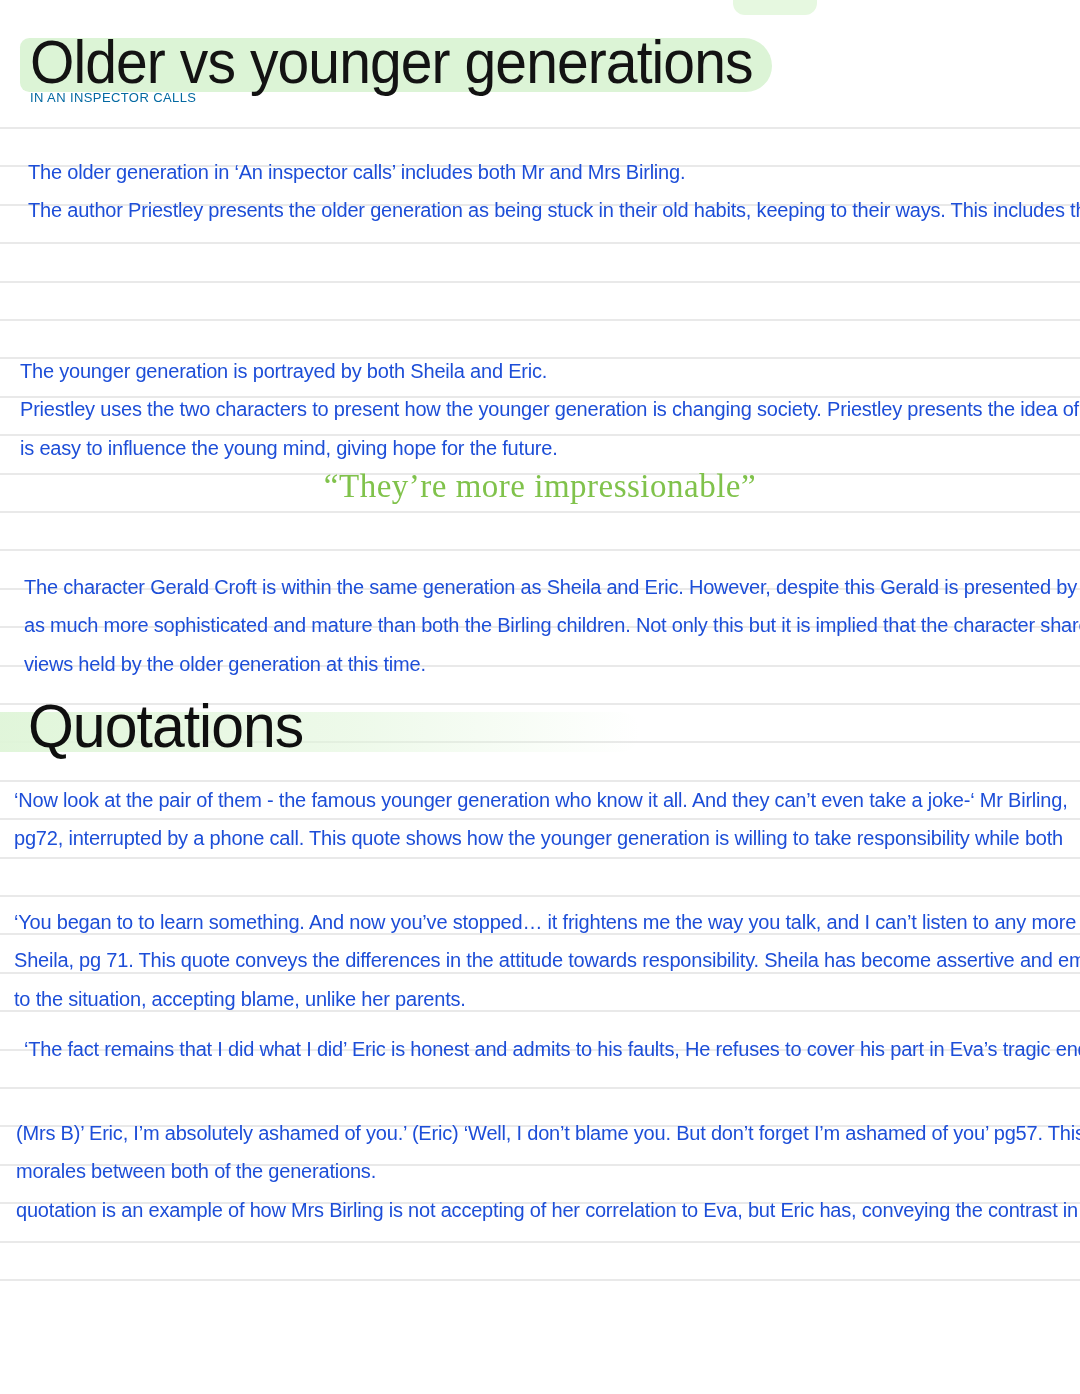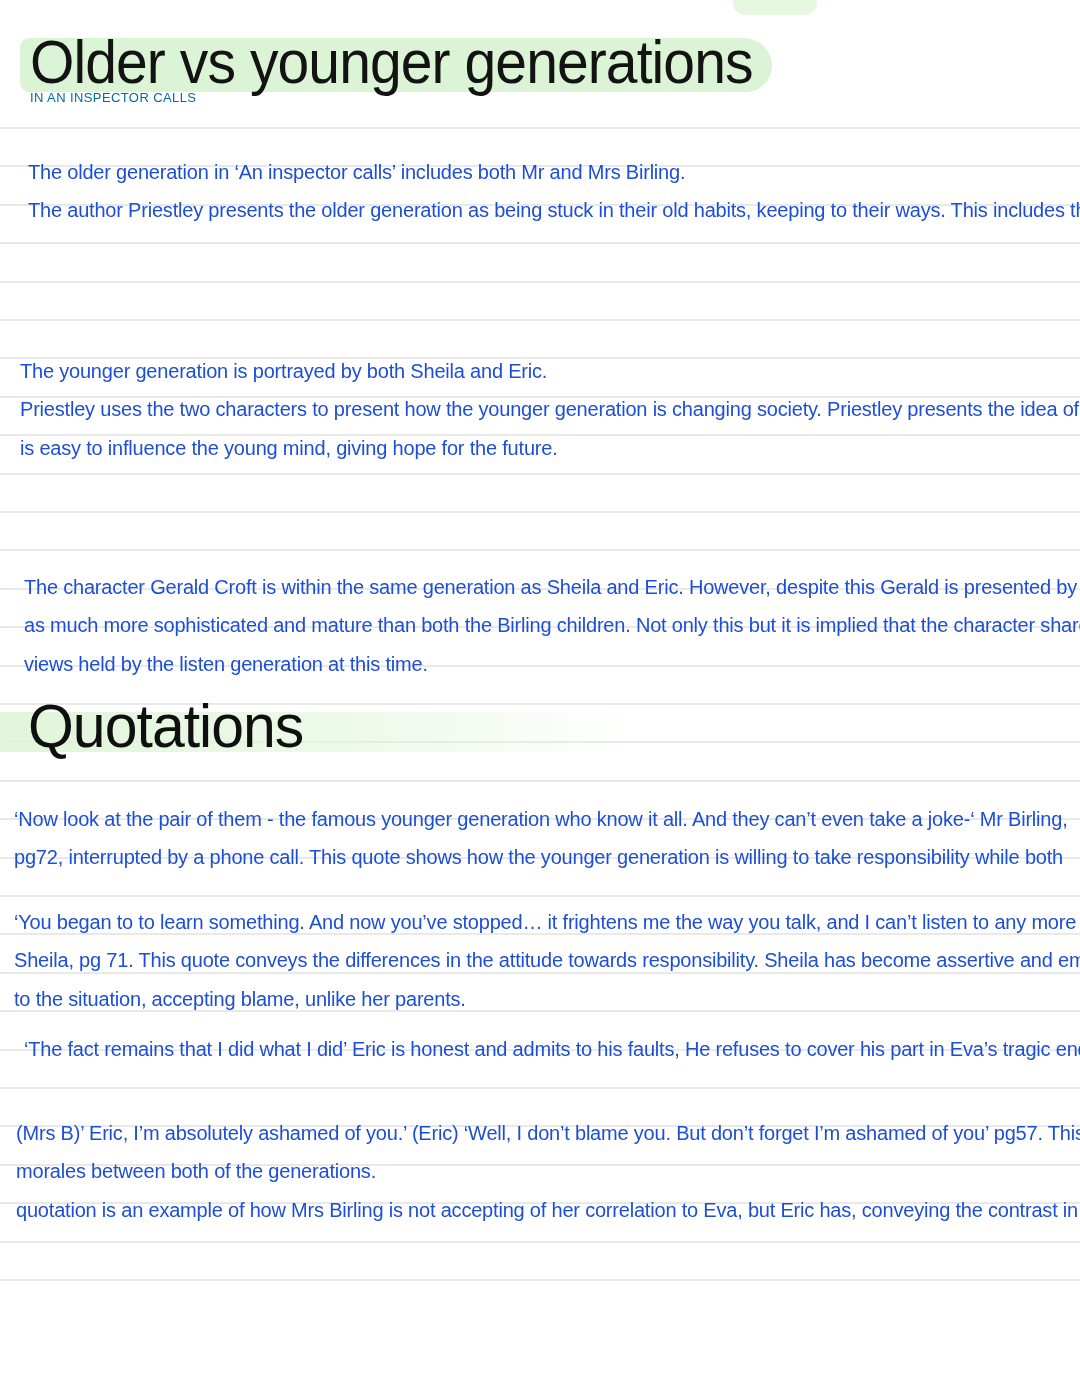--- a/index.html
+++ b/index.html
@@ -117,31 +117,32 @@
     <div class="tline">The older generation in ‘An inspector calls’ includes both Mr and Mrs Birling.</div>
     <div class="tline">The author Priestley presents the older generation as being stuck in their old habits, keeping to their ways. This includes them</div>
   </div>
 
   <div class="para" style="top:324px; padding-left:20px;margin-top:28px;">
     <div class="tline">The younger generation is portrayed by both Sheila and Eric.</div>
     <div class="tline">Priestley uses the two characters to present how the younger generation is changing society. Priestley presents the idea of how it</div>
     <div class="tline">is easy to influence the young mind, giving hope for the future.</div>
   </div>
 
+  <div class="hand-quote">“They’re more impressionable”</div>
 
   <div class="para" style="top:568px; padding-left:24px;">
     <div class="tline">The character Gerald Croft is within the same generation as Sheila and Eric. However, despite this Gerald is presented by Priestley</div>
     <div class="tline">as much more sophisticated and mature than both the Birling children. Not only this but it is implied that the character shares the</div>
-    <div class="tline">views held by the listen generation at this time.</div>
+    <div class="tline">views held by the older generation at this time.</div>
   </div>
 
   <div class="section-heading-highlight"></div>
   <div class="section-heading">Quotations</div>
 
-  <div class="para" style="top:781px; padding-left:14px;margin-top:19px;">
+  <div class="para" style="top:781px; padding-left:14px;">
     <div class="tline">‘Now look at the pair of them - the famous younger generation who know it all. And they can’t even take a joke-‘ Mr Birling,</div>
     <div class="tline">pg72, interrupted by a phone call.  This quote shows how the younger generation is willing to take responsibility while both</div>
   </div>
 
   <div class="para" style="top:903px; padding-left:14px;">
     <div class="tline">‘You began to to learn something. And now you’ve stopped… it frightens me the way you talk, and I can’t listen to any more of it’</div>
     <div class="tline">Sheila, pg 71. This quote conveys the differences in the attitude towards responsibility. Sheila has become assertive and empathetic</div>
     <div class="tline">to the situation, accepting blame, unlike her parents.</div>
   </div>
 

